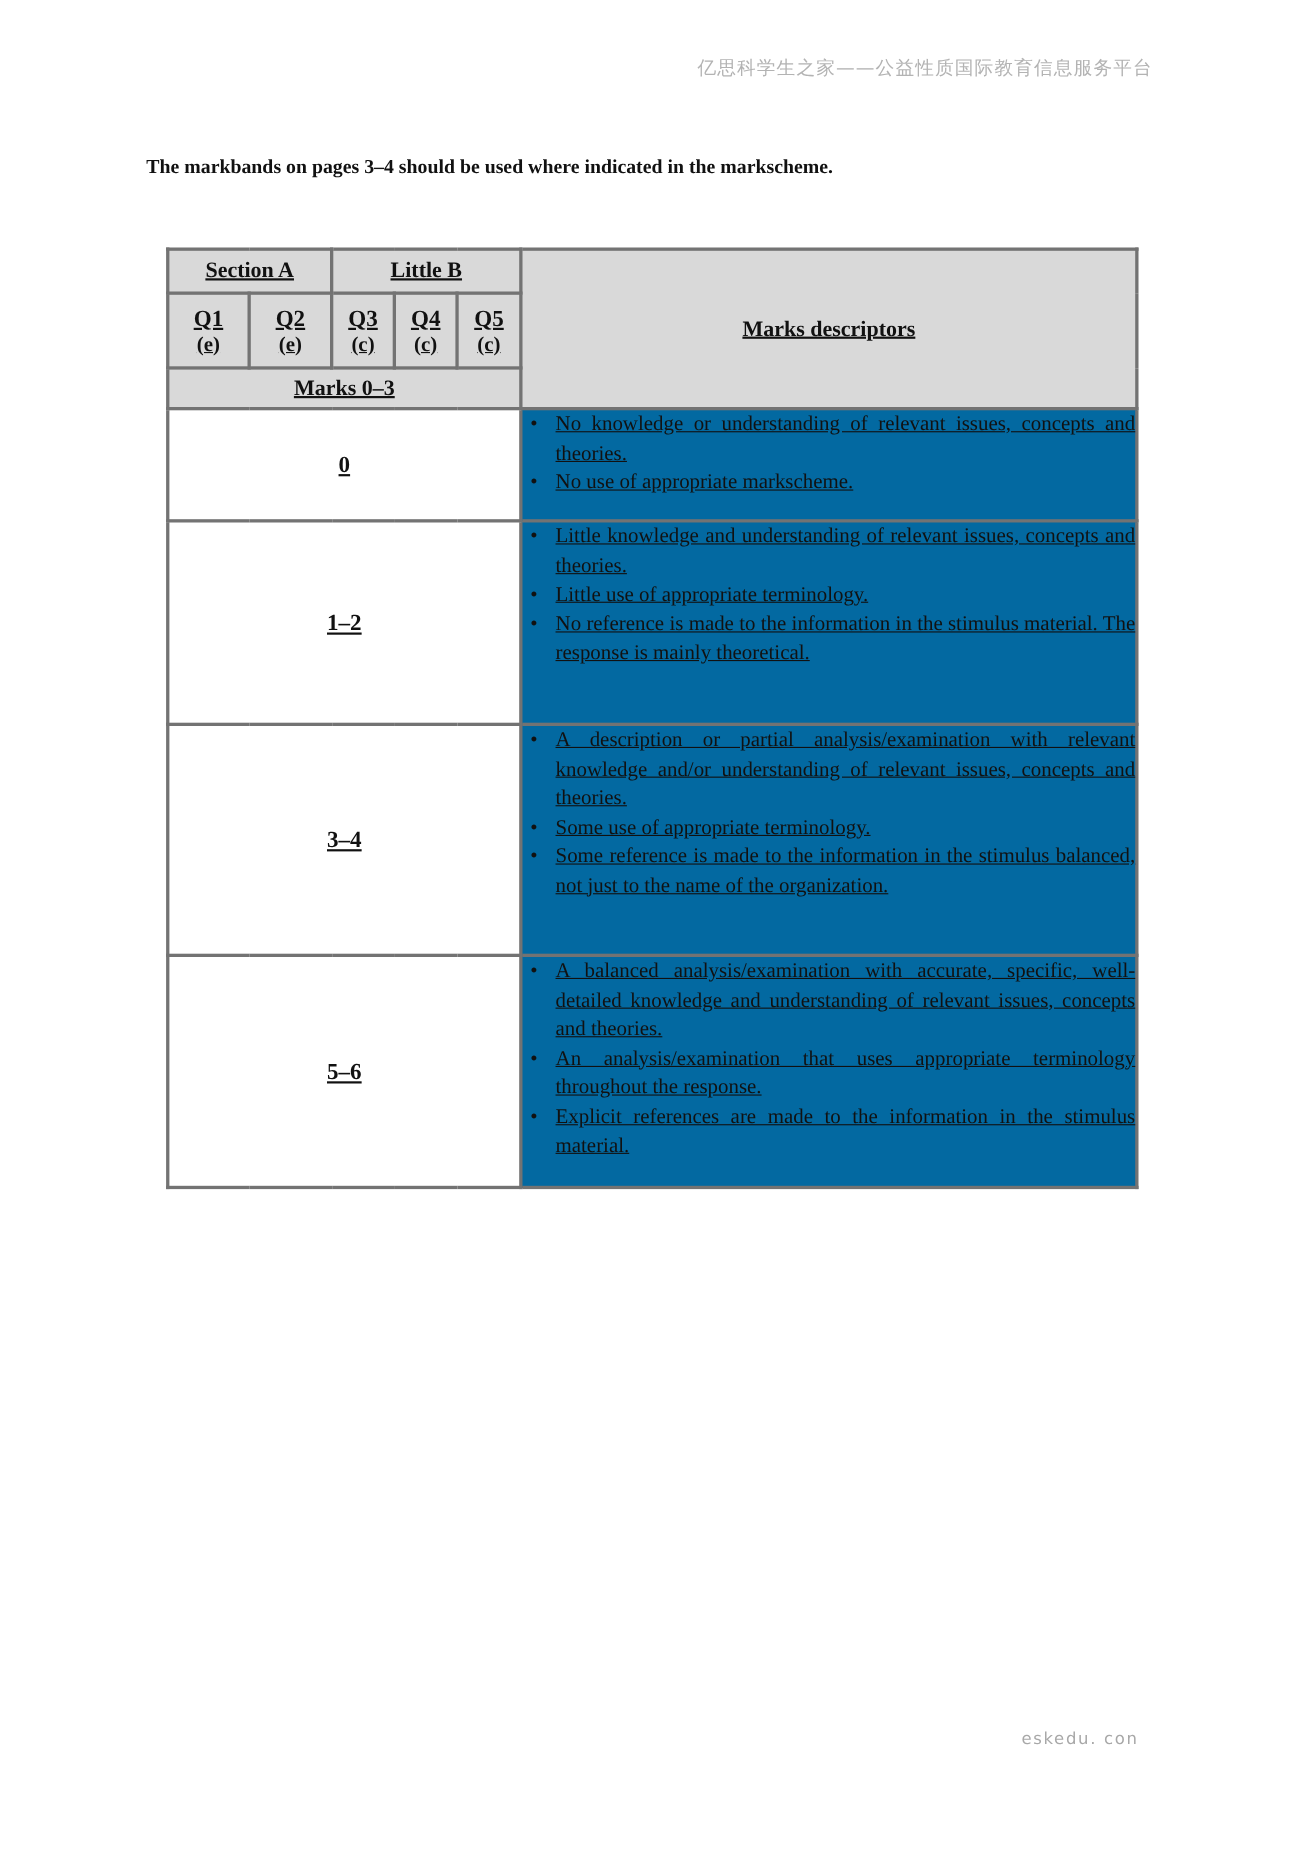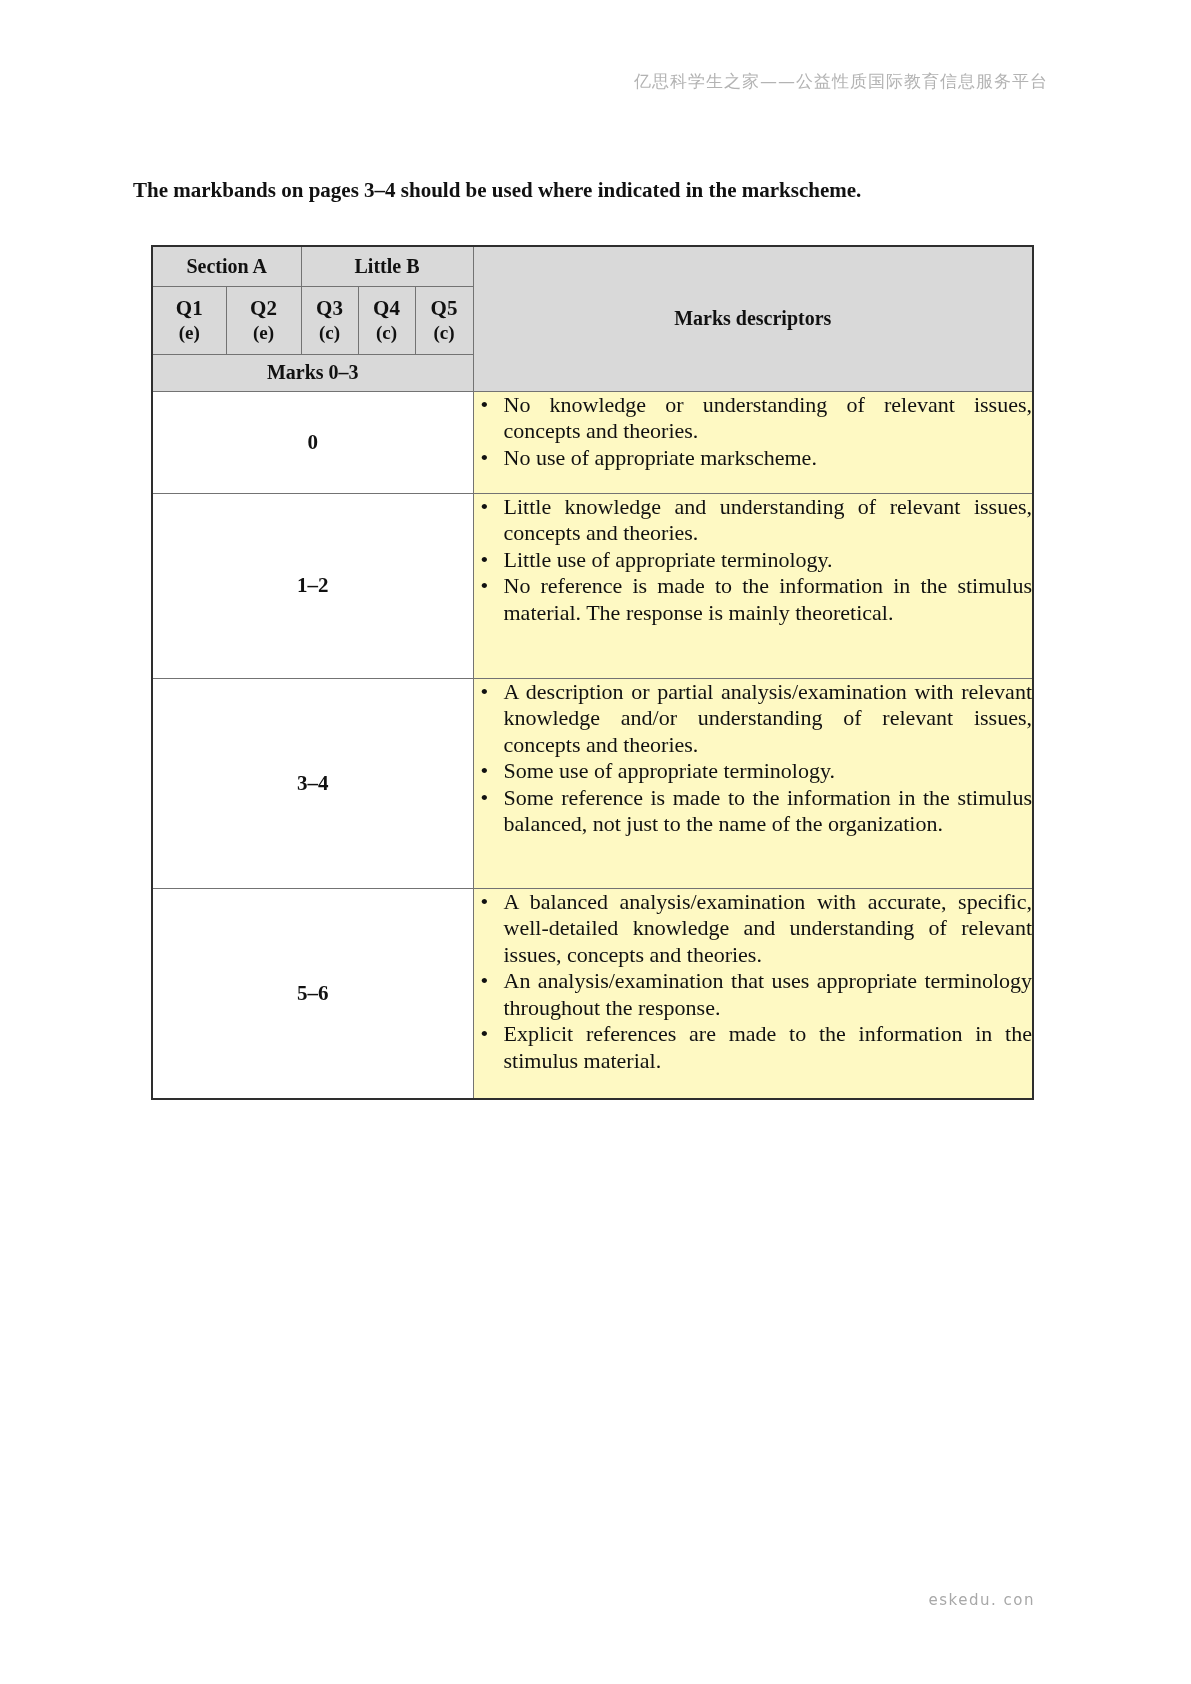--- a/index.html
+++ b/index.html
@@ -10,53 +10,53 @@
   body {
     width: 1191px;
     height: 1684px;
     position: relative;
     font-family: "Liberation Serif", serif;
     color: #111111;
   }
   .page {
     position: absolute;
     inset: 0;
-    margin-top: 20px;
   }
   .top-watermark {
     position: absolute;
     top: 50px;
     right: 143px;
     font-family: "DejaVu Sans", sans-serif;
     font-size: 17px;
     letter-spacing: 1px;
     color: #b3b3b3;
     white-space: nowrap;
   }
   .doc-title {
     position: absolute;
     left: 133px;
-    top: 158px;
-    font-size: 21px;
+    top: 141px;
+    font-size: 18px;
     font-weight: bold;
     white-space: nowrap;
   }
   table.markband {
     position: absolute;
     left: 151px;
     top: 225px;
     width: 881px;
     border-collapse: collapse;
     table-layout: fixed;
     border: 2px solid #2e2e2e;
   }
   table.markband th,
   table.markband td {
-    border: 1px solid #737373;
+    border: 3px solid #737373;
     padding: 0;
+    text-decoration: underline;
   }
   table.markband th {
     background: #d9d9d9;
     font-weight: bold;
     text-align: center;
     vertical-align: middle;
     font-size: 20px;
   }
   .rh-section { height: 40px; }
   .rh-q       { height: 68px; }
@@ -70,22 +70,22 @@
   td.marks {
     text-align: center;
     vertical-align: middle;
     font-weight: bold;
     font-size: 21px;
     background: #ffffff;
   }
   td.desc {
     vertical-align: top;
     padding: 9px 22px 6px 10px;
-    font-size: 22px;
-    background: #fef9c3;
+    font-size: 19px;
+    background: #0369a1;
   }
   td.desc ul {
     list-style: none;
     margin: 0;
     padding: 0;
   }
   td.desc li {
     position: relative;
     padding-left: 30px;
     text-align: justify;

